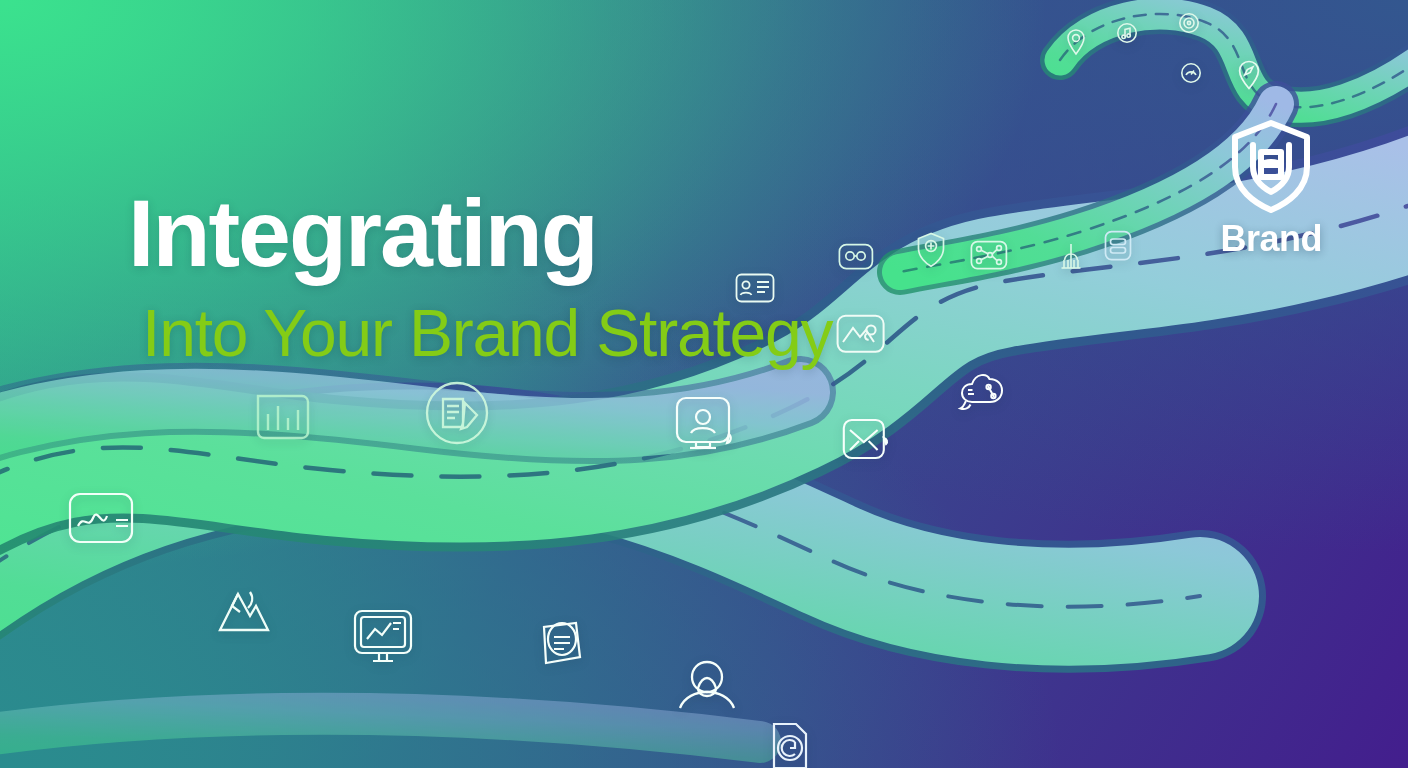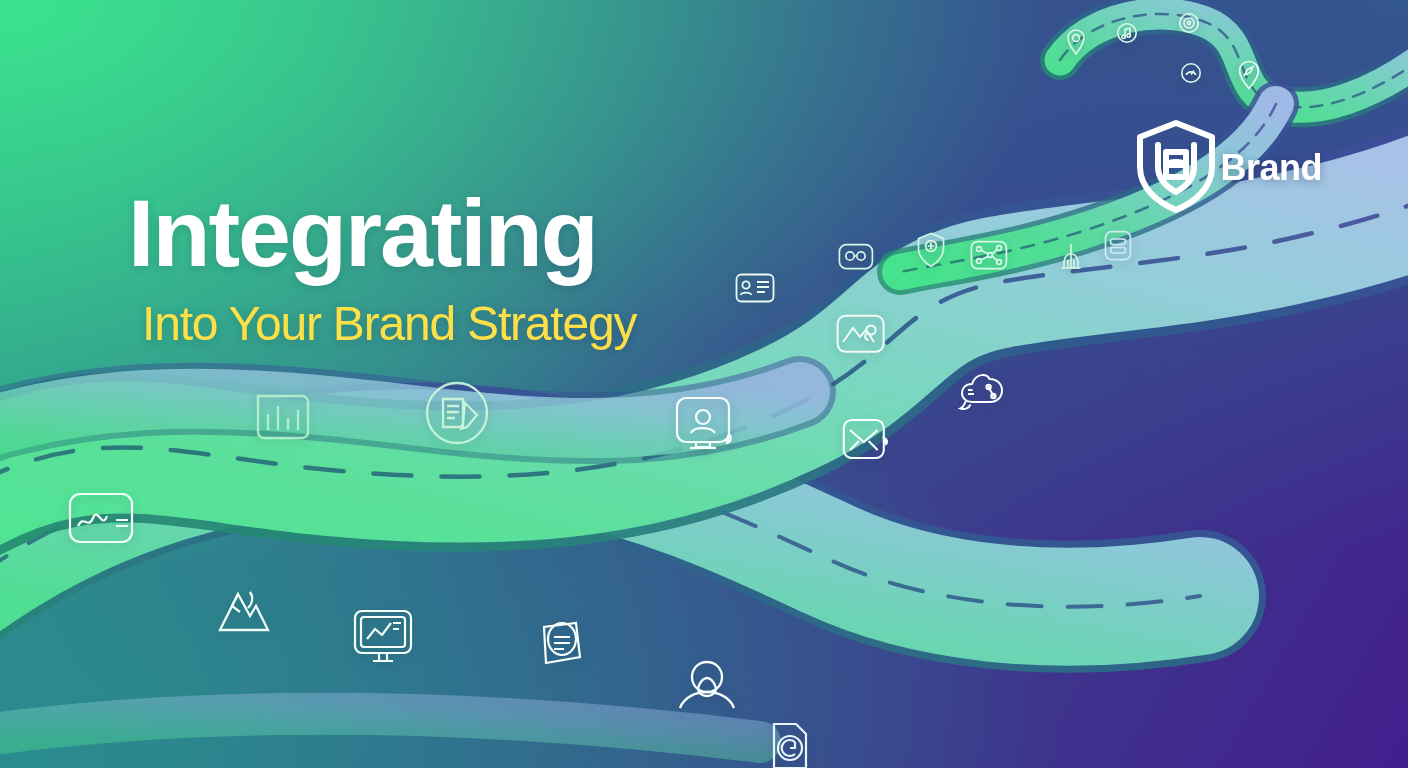--- a/index.html
+++ b/index.html
@@ -30,32 +30,32 @@
     font-weight:700;
     font-size:95px;
     line-height:0.99;
     letter-spacing:-2.0px;
     margin:0;
     text-shadow:0 2px 10px rgba(10,40,60,0.18);
   }
   .headline .ln{display:block;}
   .subhead{
     margin:20px 0 0 14px;
-    color:#fde047;
+    color:#84cc16;
     font-weight:400;
-    font-size:48px;
+    font-size:66px;
     line-height:1.0;
     letter-spacing:-1.2px;
     text-shadow:0 2px 10px rgba(10,40,60,0.22);
   }
 
   
   #brand-lockup{
     position:absolute;right:86px;top:118px;
-    display:flex;align-items:center;
+    display:flex;flex-direction:column;align-items:center;
     gap:0;
   }
   #brand-name{
     color:#ffffff;font-weight:700;font-size:36px;letter-spacing:-0.5px;
     text-shadow:0 2px 8px rgba(10,30,60,0.30);
   }
 
   
   .node{position:absolute;display:block;}
   .node svg{display:block;filter:drop-shadow(0 3px 5px rgba(12,40,60,.22));}

